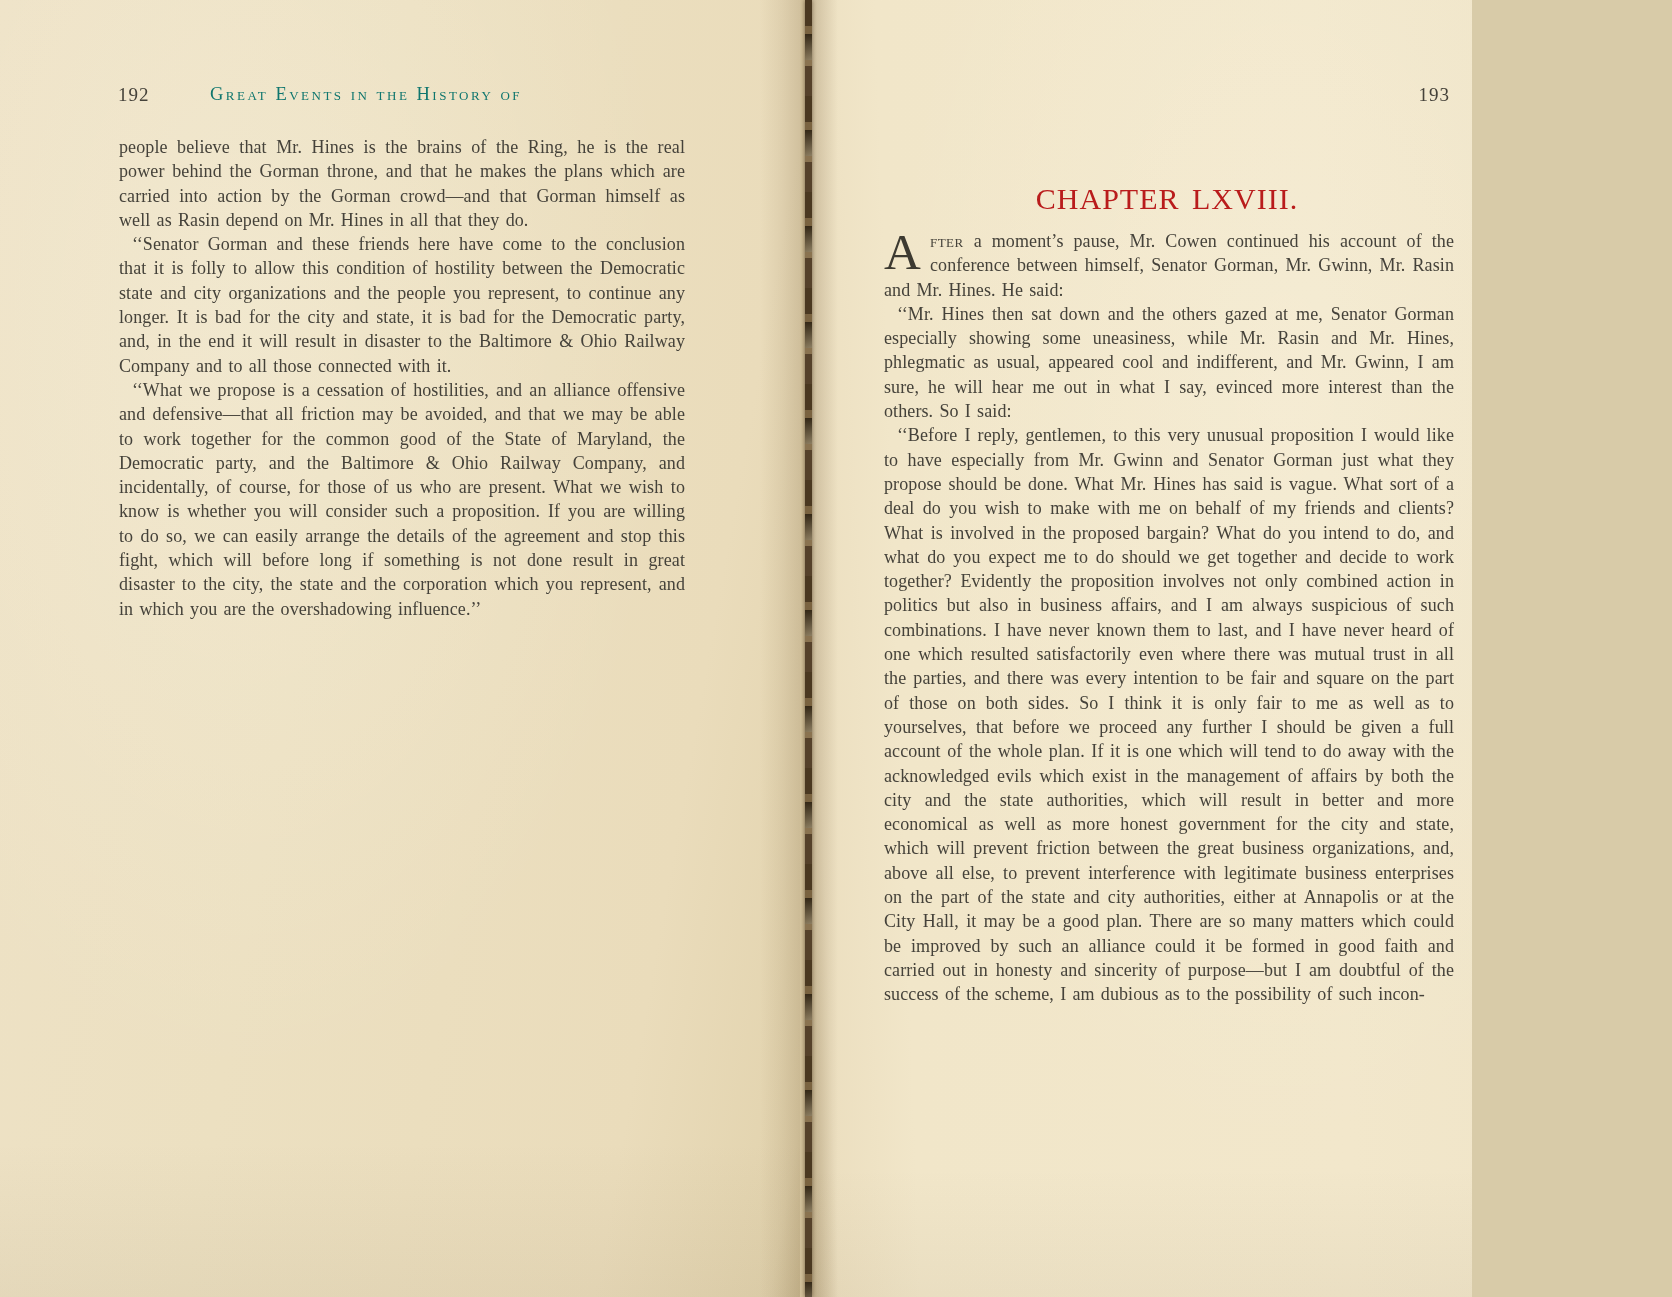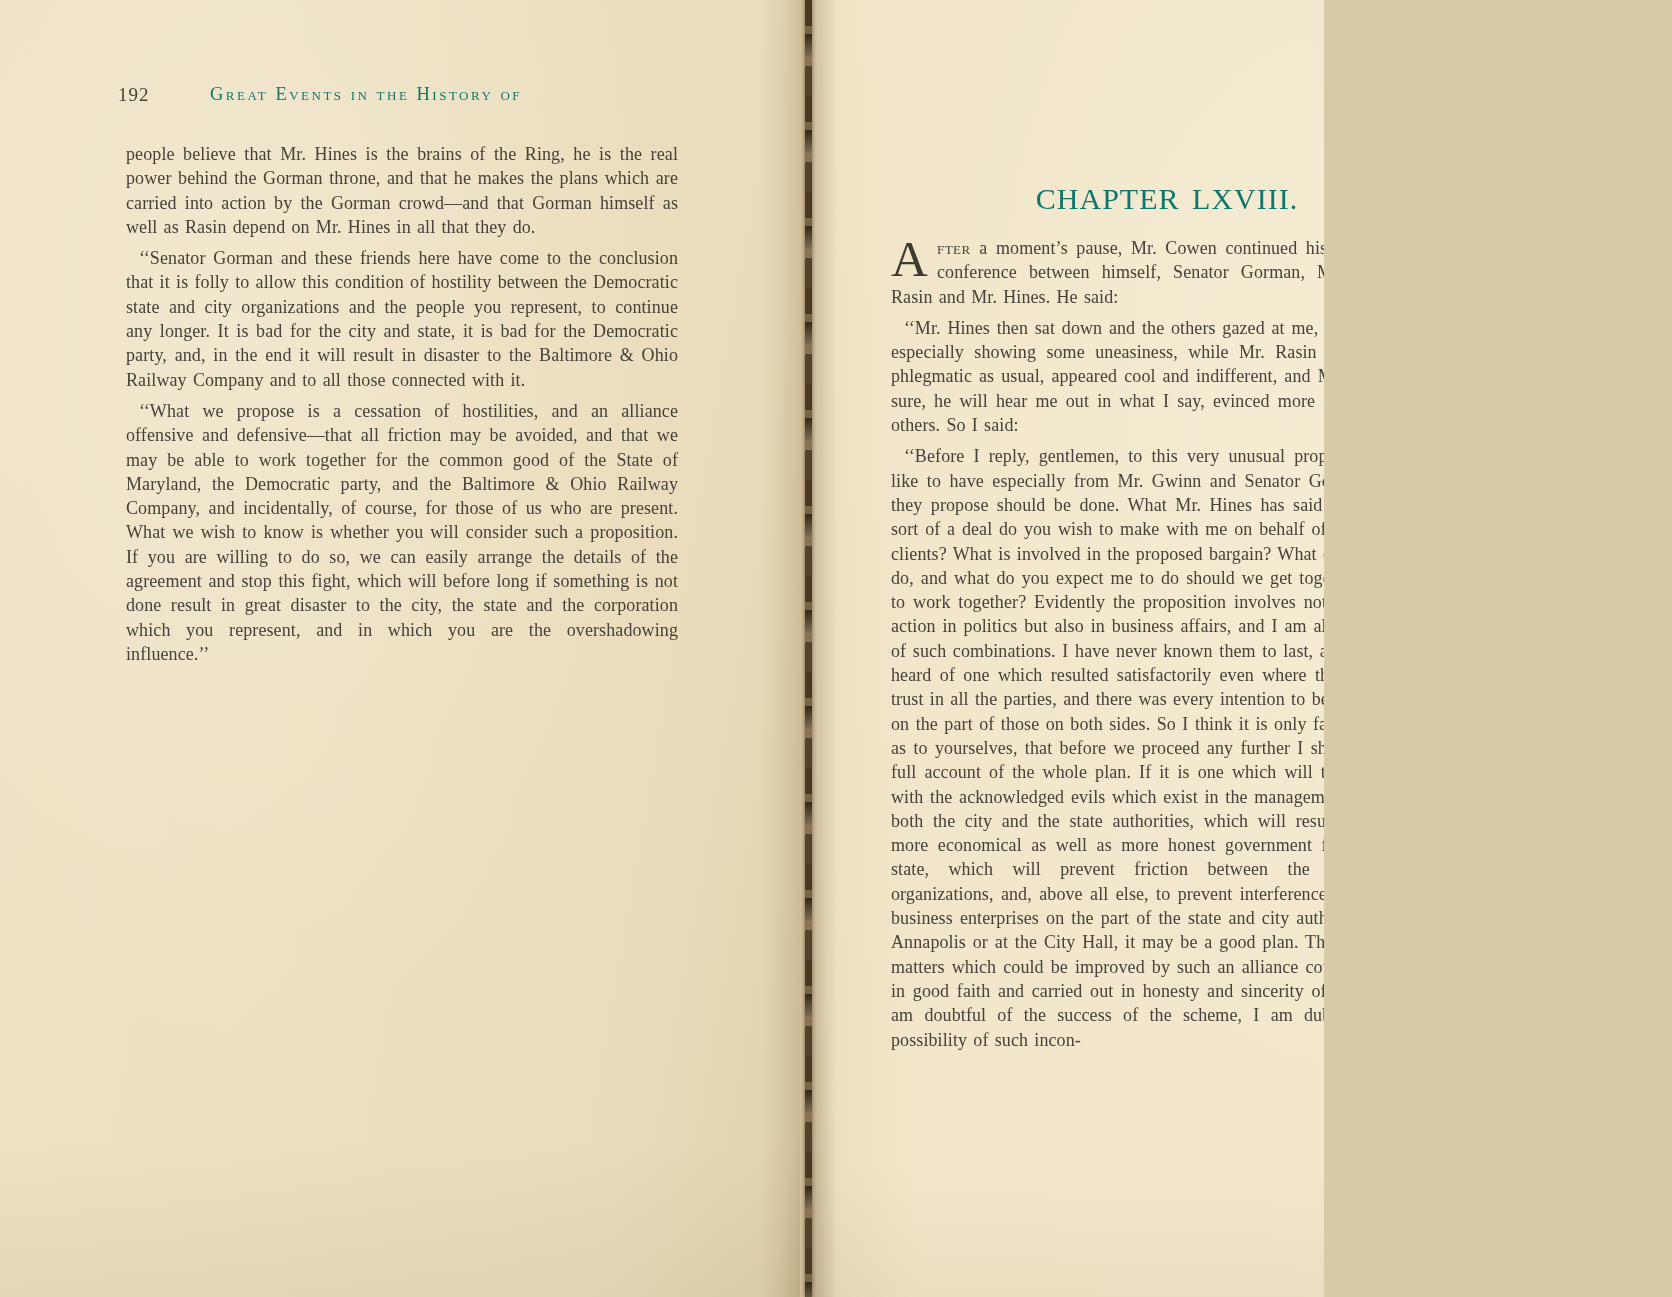--- a/index.html
+++ b/index.html
@@ -1,17 +1,17 @@
 <!DOCTYPE html>
 <html><head>
 <meta charset="utf-8">
 <style>
   html,body { margin:0; padding:0; background:#d8cba8; }
   .canvas {
-    position:relative; width:1324px; height:1297px; overflow:hidden;
+    position:relative; width:1472px; height:1297px; overflow:hidden;
     font-family:"Liberation Serif", serif; color:#45423a;
     background:#e9dcbc;
   }
   
   .page { position:absolute; top:0; height:100%; }
   .page-left {
     left:0; width:800px;
     background:linear-gradient(100deg,#eee2c6 0%,#ece0c1 40%,#eadcbb 80%,#e2d3ae 97%,#d9c9a2 100%);
   }
   .page-right {
@@ -61,28 +61,28 @@
   .folio-left { left:0; }
   .folio-right { right:0;margin-left:33px; }
   .running-head {
     position:absolute; left:0; right:0; top:0; text-align:center;
     font-variant:small-caps; letter-spacing:2.5px; font-size:18.5px; color:#0f766e;
   }
   .lp-header .running-head { right:70px; }
   
   .chapter-heading {
     position:absolute; left:884px; top:182px; width:566px; text-align:center;
-    font-size:30px; letter-spacing:1px; color:#0f766e; word-spacing:4px;
+    font-size:30px; letter-spacing:1px; color:#b91c1c; word-spacing:4px;
   }
   
   .body-block { position:absolute; width:566px; }
   .lp-body { left:119px; top:135px; }
   .rp-body { left:884px; top:229px; width:570px; }
   .body-block p {
-    margin:7px; text-align:justify; font-size:18px; line-height:24.3px;
+    margin:0; text-align:justify; font-size:18px; line-height:24.3px;
     word-spacing:1.6px; letter-spacing:0.1px;
   }
   .body-block p.indent { text-indent:13px; }
   .dropcap {
     float:left; font-size:51px; line-height:41px; padding:3px 9px 0 0; color:#3d3a31;
   }
   .lead-sc { font-variant:small-caps; letter-spacing:0.5px; }
 </style>
 </head>
 <body>

